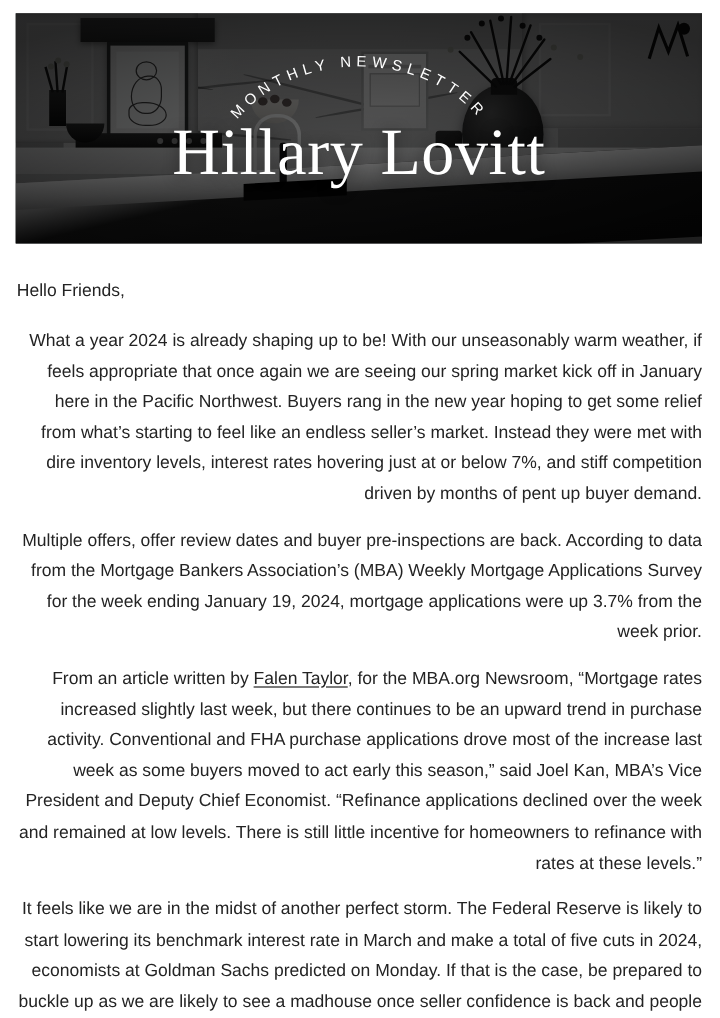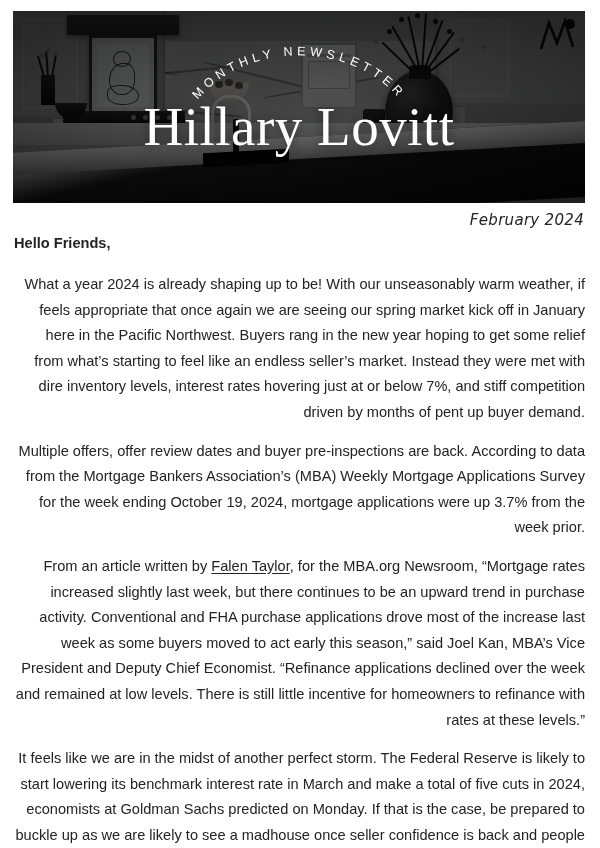--- a/index.html
+++ b/index.html
@@ -325,21 +325,20 @@
     top: 233px;
     width: 574px;
   }
   .greeting {
     font-size: 14.6px;
     line-height: 20px;
     color: #232323;
     text-align: left;
     margin: 0 0 19px 1px;
     font-stretch: condensed;
-    font-weight: bold;
   }
   .para {
     font-size: 14.6px;
     line-height: 25.6px;
     color: #232323;
     text-align: right;
     margin: 0 0 13px 0;
     padding: 0 2px;
   }
   .para a, .link {
@@ -452,28 +451,27 @@
         </defs>
         <text>
           <textPath href="#archPath" startOffset="50%" text-anchor="middle">MONTHLY NEWSLETTER</textPath>
         </text>
       </svg>
     </div>
 
     <div class="hero-name">Hillary Lovitt</div>
   </div>
 
-  <div class="issue-date">February 2024</div>
 
   <div class="body-wrap">
 
     <p class="greeting">Hello Friends,</p>
 
     <p class="para">What a year 2024 is already shaping up to be! With our unseasonably warm weather, if feels appropriate that once again we are seeing our spring market kick off in January here in the Pacific Northwest. Buyers rang in the new year hoping to get some relief from what’s starting to feel like an endless seller’s market. Instead they were met with dire inventory levels, interest rates hovering just at or below 7%, and stiff competition driven by months of pent up buyer demand.</p>
 
-    <p class="para">Multiple offers, offer review dates and buyer pre-inspections are back. According to data from the Mortgage Bankers Association’s (MBA) Weekly Mortgage Applications Survey for the week ending October 19, 2024, mortgage applications were up 3.7% from the week prior.</p>
+    <p class="para">Multiple offers, offer review dates and buyer pre-inspections are back. According to data from the Mortgage Bankers Association’s (MBA) Weekly Mortgage Applications Survey for the week ending January 19, 2024, mortgage applications were up 3.7% from the week prior.</p>
 
     <p class="para"><span>From an article written by </span><a class="link" href="#">Falen Taylor</a><span>, for the MBA.org Newsroom, “Mortgage rates increased slightly last week, but there continues to be an upward trend in purchase activity. Conventional and FHA purchase applications drove most of the increase last week as some buyers moved to act early this season,” said Joel Kan, MBA’s Vice President and Deputy Chief Economist. “Refinance applications declined over the week and remained at low levels. There is still little incentive for homeowners to refinance with rates at these levels.”</span></p>
 
     <p class="para">It feels like we are in the midst of another perfect storm. The Federal Reserve is likely to start lowering its benchmark interest rate in March and make a total of five cuts in 2024, economists at Goldman Sachs predicted on Monday. If that is the case, be prepared to buckle up as we are likely to see a madhouse once seller confidence is back and people can stomach selling with a sub 3-5% interest rate.</p>
 
   </div>
 </div>
 
 </body></html>

